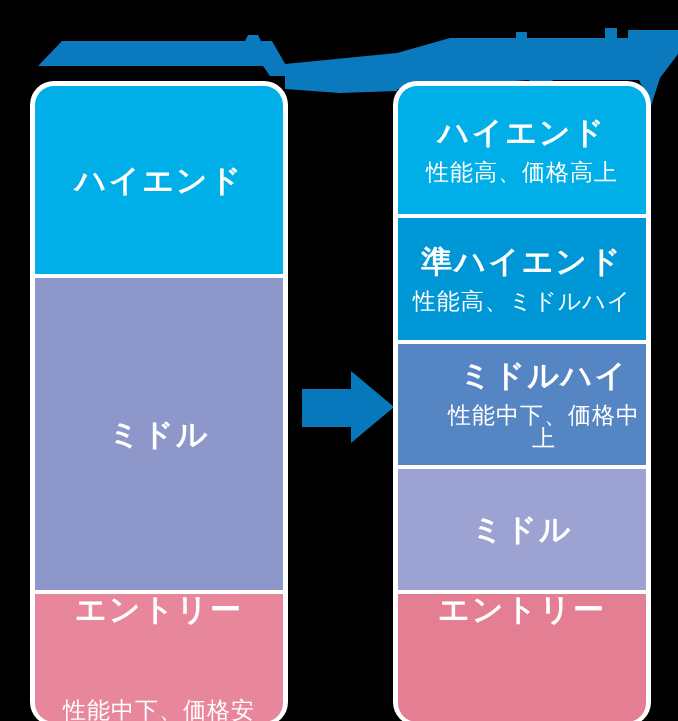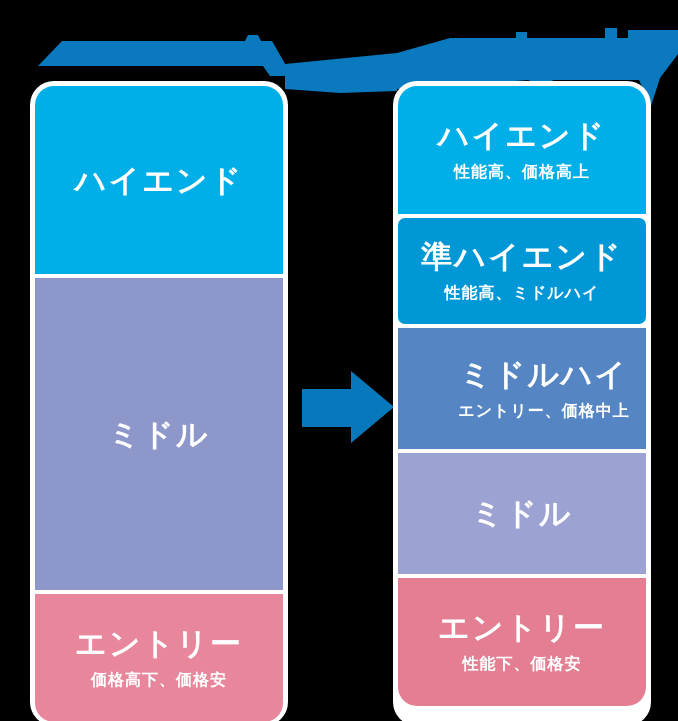--- a/index.html
+++ b/index.html
@@ -14,27 +14,27 @@
     box-sizing:border-box;padding:5px;
     display:flex;flex-direction:column;gap:4px;
   }
   #left-panel{left:30px;}
   #right-panel{left:393px;}
   .tier{
     display:flex;flex-direction:column;align-items:center;justify-content:center;
     gap:13px;color:#fff;text-align:center;flex:0 0 auto;
   }
   .tier.first{border-radius:19px 19px 0 0;}
-  .tier.last{border-radius:0 0 19px 19px;}
+  .tier.last{border-radius:0 0 19px 19px;justify-content:space-between;}
   .tier-title{font-size:31px;font-weight:700;letter-spacing:2px;line-height:1;}
-  .tier-sub{font-size:16px;font-weight:700;letter-spacing:1px;line-height:1;}
+  .tier-sub{font-size:23px;font-weight:400;letter-spacing:1px;line-height:1;}
   
   .lh1{height:188px;} .lh2{height:312px;} .lh3{height:128px;}
   
-  .rh1{height:128px;} .rh2{height:106px;border-radius:7px;} .rh3{height:121px;} .rh4{height:121px;} .rh5{height:128px;}
+  .rh1{height:128px;} .rh2{height:122px;} .rh3{height:121px;} .rh4{height:121px;} .rh5{height:128px;}
   
   .c-cyan{background:#00AFE7;}
   .c-cyan2{background:#0097D6;}
   .c-steel{background:#5586C3;padding-left:44px;}
   .c-purple-l{background:#8E97CA;}
   .c-purple-r{background:#9CA3D2;}
   .c-pink-l{background:#E8879C;}
   .c-pink-r{background:#E47E93;}
   #deco-overlay{position:absolute;left:0;top:0;pointer-events:none;}
 </style>
@@ -52,39 +52,38 @@
 
   <div id="left-panel" class="panel">
     <div class="tier first lh1 c-cyan">
       <div class="tier-title">ハイエンド</div>
     </div>
     <div class="tier lh2 c-purple-l">
       <div class="tier-title">ミドル</div>
     </div>
     <div class="tier last lh3 c-pink-l">
       <div class="tier-title">エントリー</div>
-      <div class="tier-sub">価格高下、価格安</div>
+      <div class="tier-sub">性能中下、価格安</div>
     </div>
   </div>
 
   <div id="right-panel" class="panel">
     <div class="tier first rh1 c-cyan">
       <div class="tier-title">ハイエンド</div>
       <div class="tier-sub">性能高、価格高上</div>
     </div>
     <div class="tier rh2 c-cyan2">
       <div class="tier-title">準ハイエンド</div>
       <div class="tier-sub">性能高、ミドルハイ</div>
     </div>
     <div class="tier rh3 c-steel">
       <div class="tier-title">ミドルハイ</div>
-      <div class="tier-sub">エントリー、価格中上</div>
+      <div class="tier-sub">性能中下、価格中上</div>
     </div>
     <div class="tier rh4 c-purple-r">
       <div class="tier-title">ミドル</div>
     </div>
     <div class="tier last rh5 c-pink-r">
       <div class="tier-title">エントリー</div>
-      <div class="tier-sub">性能下、価格安</div>
     </div>
   </div>
 
 </div>
 
 </body></html>

